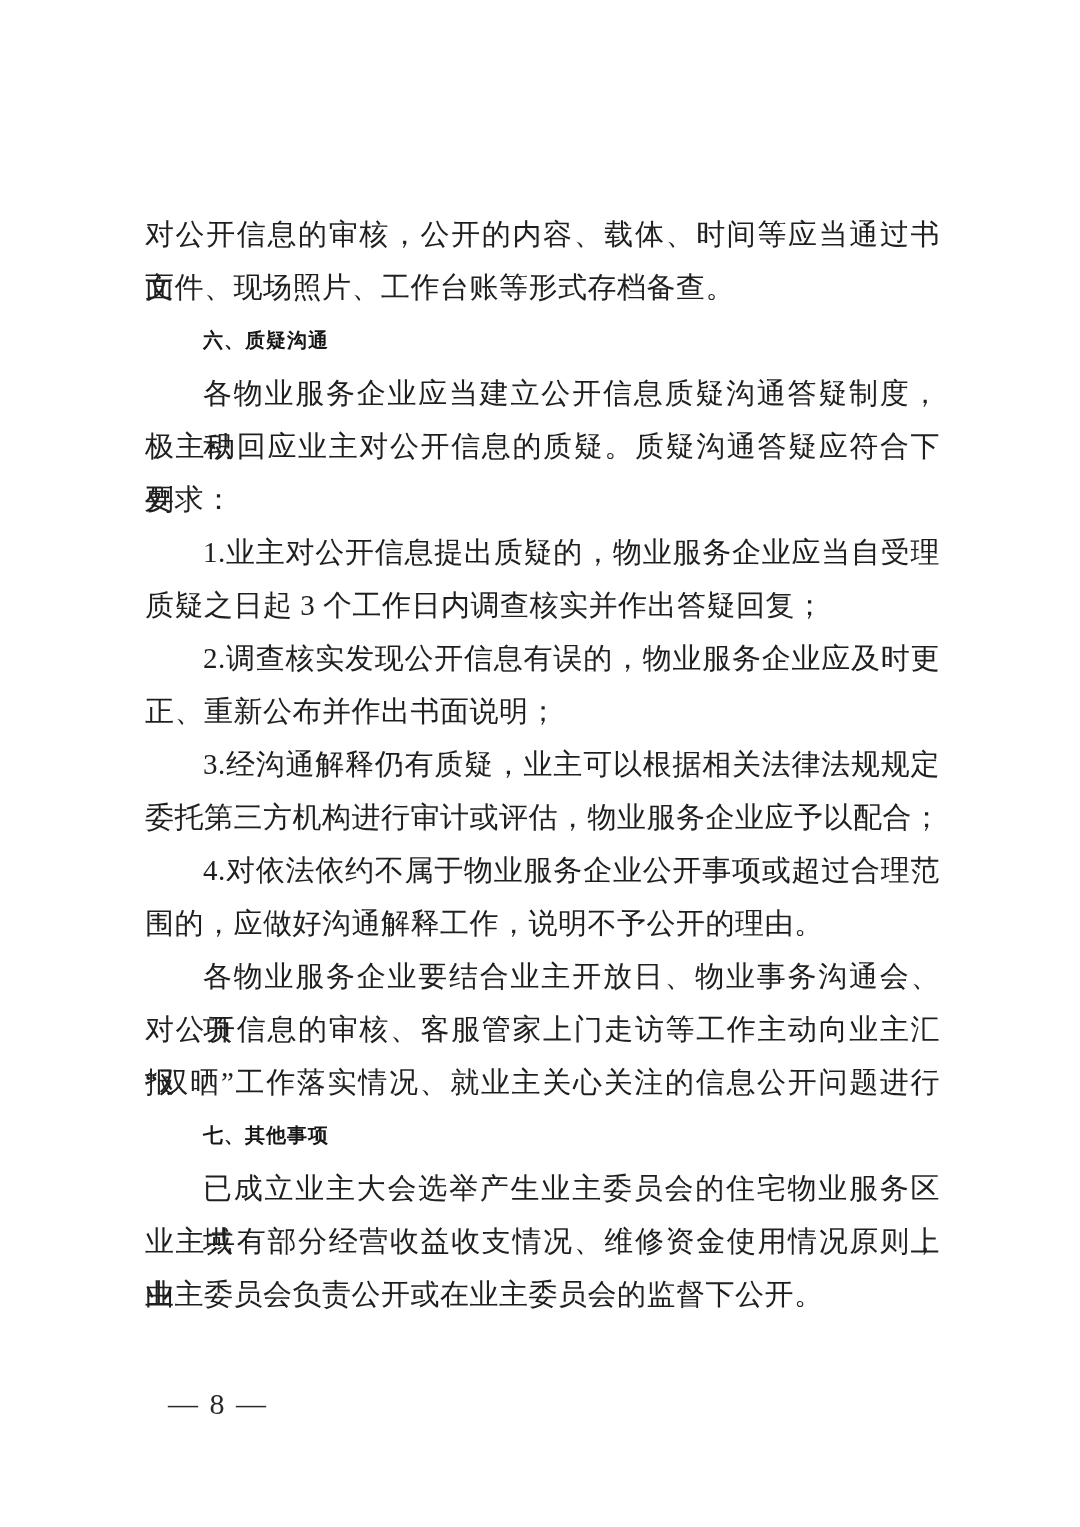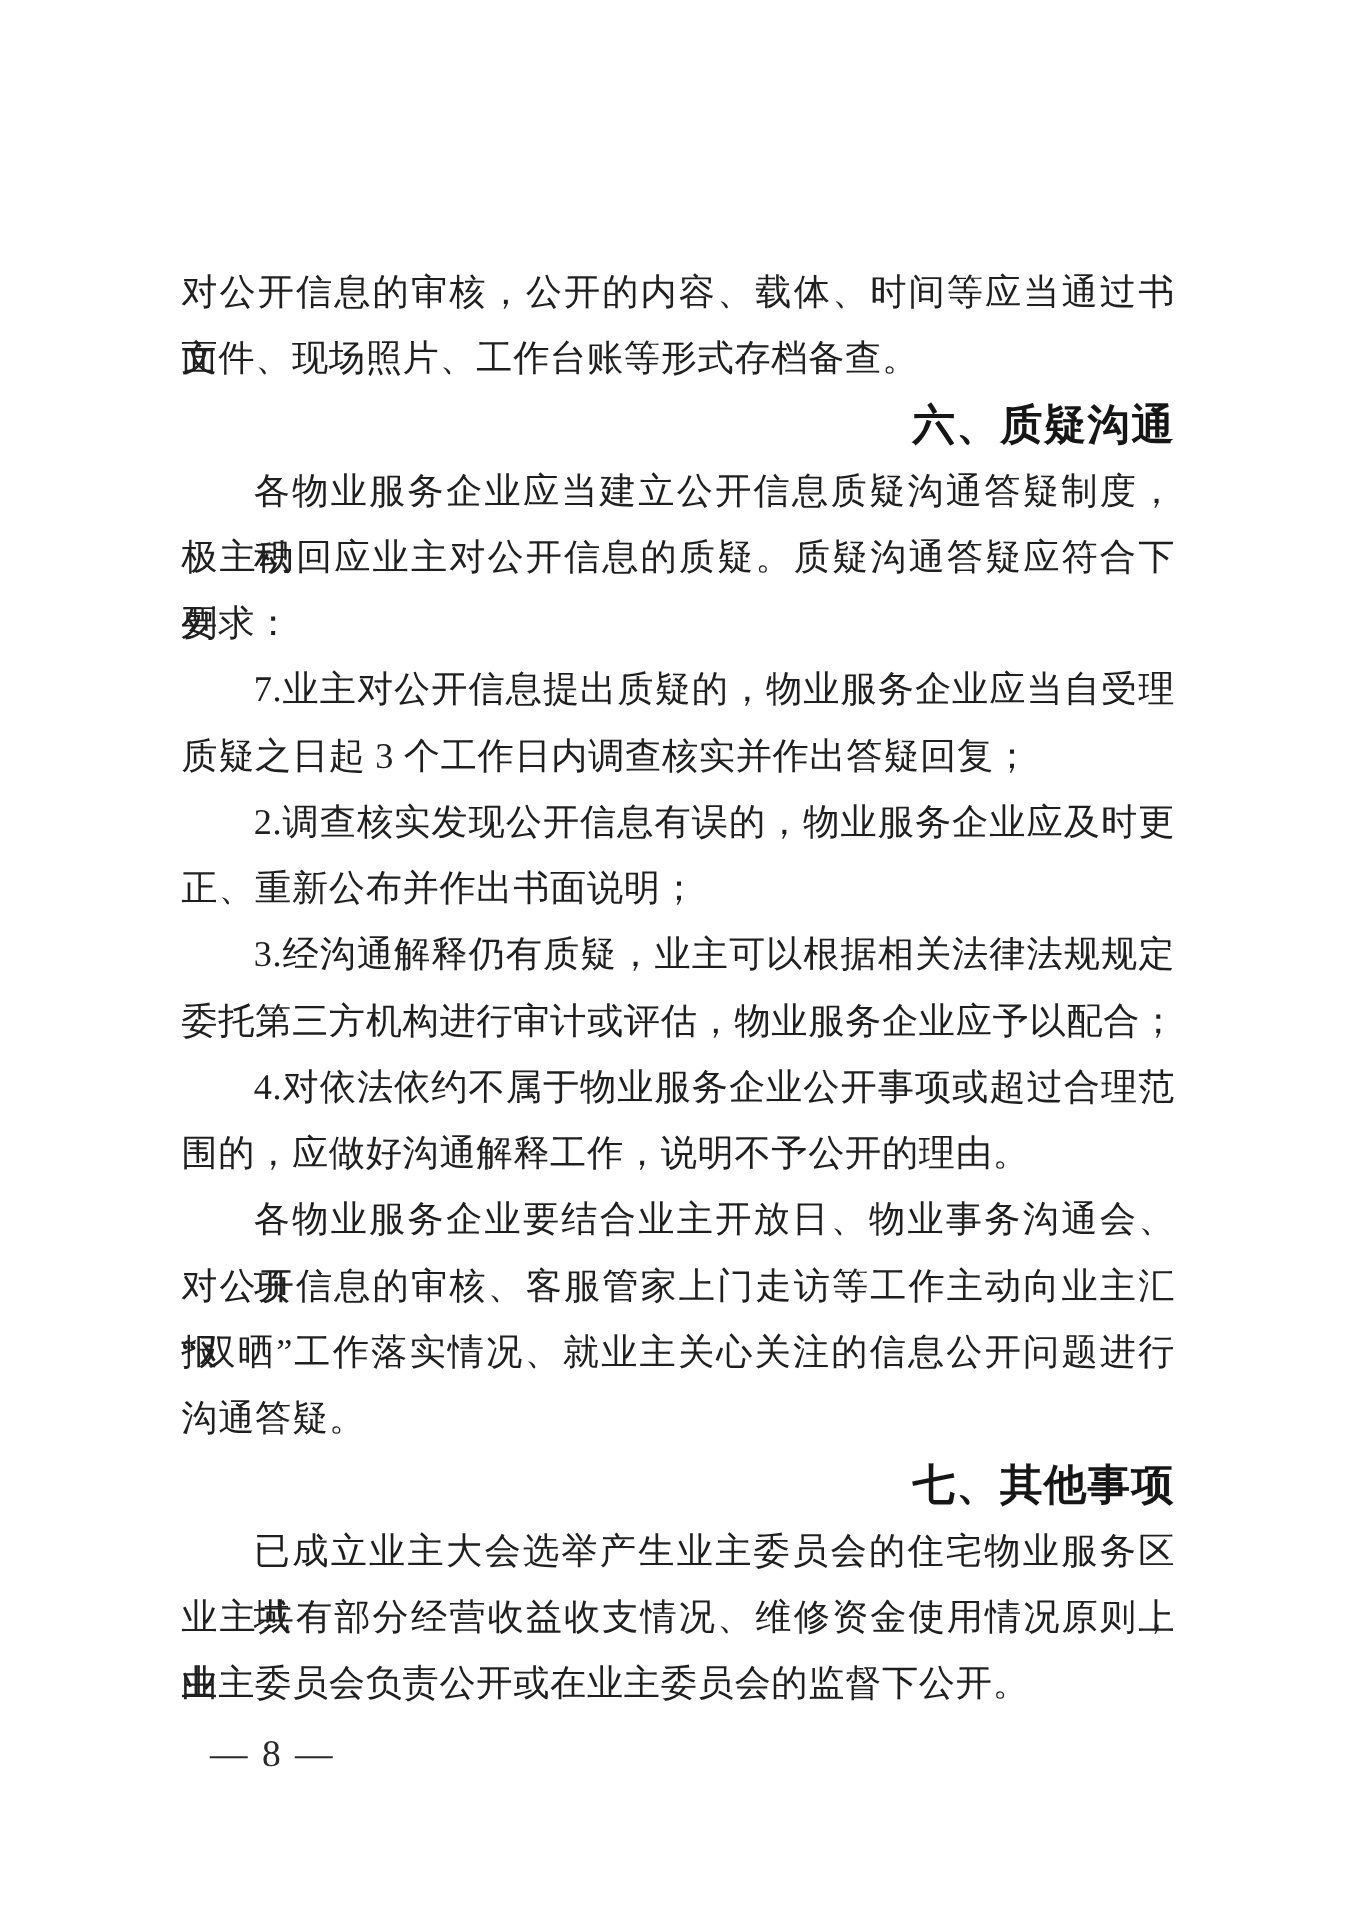--- a/index.html
+++ b/index.html
@@ -40,26 +40,25 @@
     white-space: normal;
     text-align: justify;
     text-align-last: justify;
   }
   .line.indent { padding-left: 58px; }
   .heading {
     display: block;
     height: 53px;
     line-height: 53px;
     padding-left: 58px;
-    font-size: 34px;
+    font-size: 20px;
     font-weight: 700;
     font-family: "Liberation Sans", "DejaVu Sans", sans-serif;
     color: #161616;
     letter-spacing: 1px;
-    text-align: right;
   }
   .footer {
     position: absolute;
     left: 168px;
     top: 1387px;
     font-size: 30px;
     color: #2a2a2a;
     letter-spacing: 2px;
   }
 </style>
@@ -76,21 +75,21 @@
 
     <h2 class="heading" style="margin:0">六、质疑沟通</h2>
 
     <p class="para">
       <span class="line full indent">各物业服务企业应当建立公开信息质疑沟通答疑制度，积</span>
       <span class="line full">极主动回应业主对公开信息的质疑。质疑沟通答疑应符合下列</span>
       <span class="line">要求：</span>
     </p>
 
     <p class="para">
-      <span class="line full indent">7.业主对公开信息提出质疑的，物业服务企业应当自受理</span>
+      <span class="line full indent">1.业主对公开信息提出质疑的，物业服务企业应当自受理</span>
       <span class="line">质疑之日起 3 个工作日内调查核实并作出答疑回复；</span>
     </p>
 
     <p class="para">
       <span class="line full indent">2.调查核实发现公开信息有误的，物业服务企业应及时更</span>
       <span class="line">正、重新公布并作出书面说明；</span>
     </p>
 
     <p class="para">
       <span class="line full indent">3.经沟通解释仍有质疑，业主可以根据相关法律法规规定</span>
@@ -99,21 +98,20 @@
 
     <p class="para">
       <span class="line full indent">4.对依法依约不属于物业服务企业公开事项或超过合理范</span>
       <span class="line">围的，应做好沟通解释工作，说明不予公开的理由。</span>
     </p>
 
     <p class="para">
       <span class="line full indent">各物业服务企业要结合业主开放日、物业事务沟通会、项</span>
       <span class="line full">对公开信息的审核、客服管家上门走访等工作主动向业主汇报</span>
       <span class="line full">“双晒”工作落实情况、就业主关心关注的信息公开问题进行</span>
-      <span class="line">沟通答疑。</span>
     </p>
 
     <h2 class="heading" style="margin:0">七、其他事项</h2>
 
     <p class="para">
       <span class="line full indent">已成立业主大会选举产生业主委员会的住宅物业服务区域，</span>
       <span class="line full">业主共有部分经营收益收支情况、维修资金使用情况原则上由</span>
       <span class="line">业主委员会负责公开或在业主委员会的监督下公开。</span>
     </p>
 

